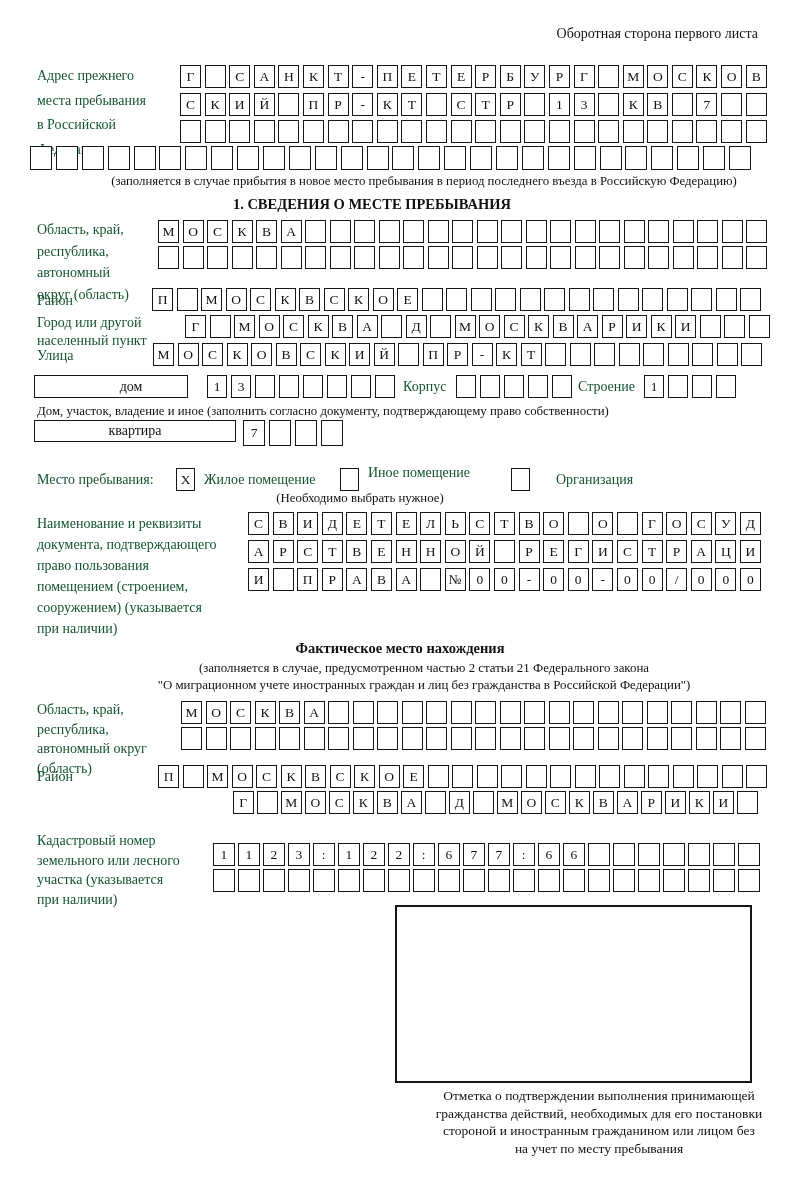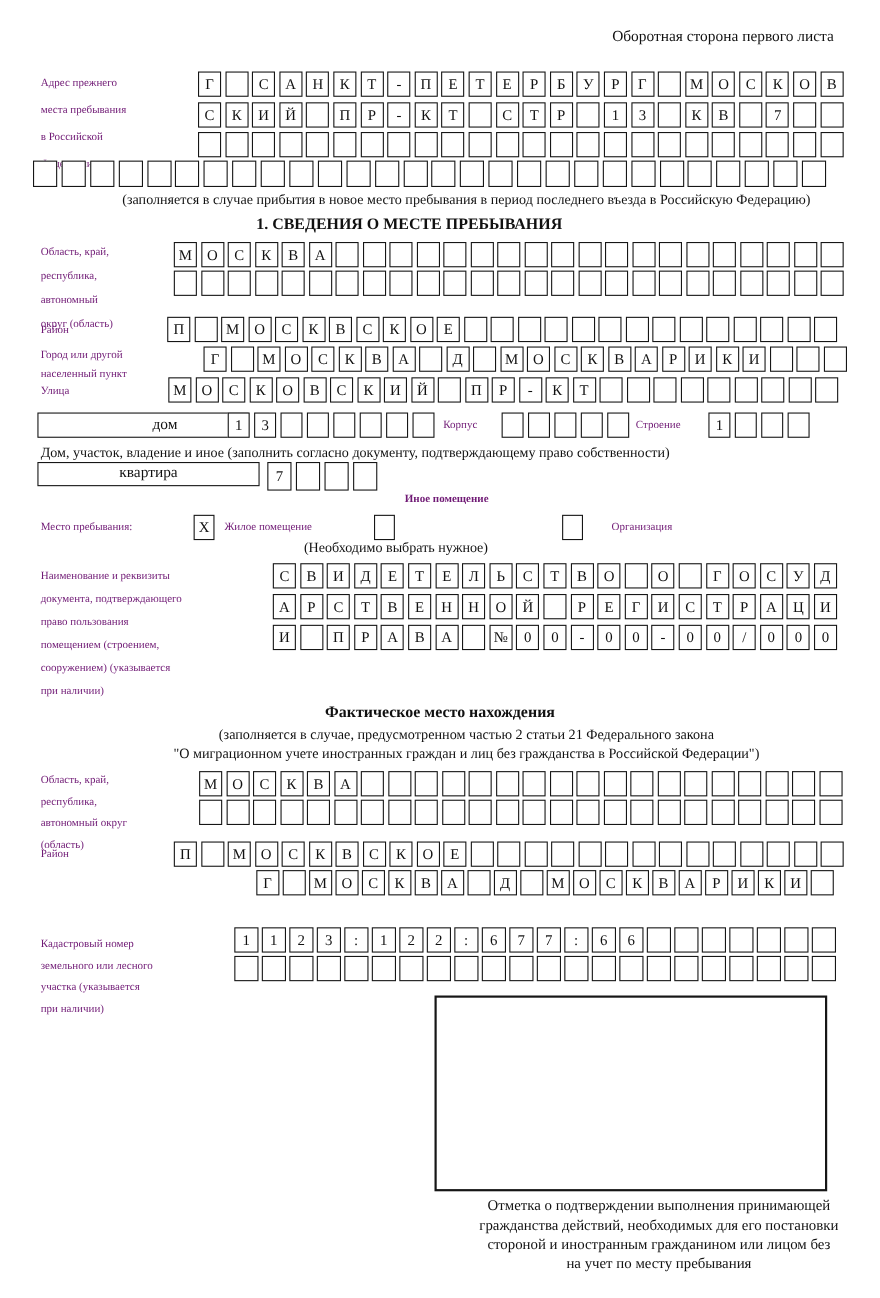--- a/index.html
+++ b/index.html
@@ -12,21 +12,21 @@
         font-size:13.5px;font-weight:normal;background:#fff;}
   .addr .cell{width:21px;margin-right:3.6px;}
   .big .cell{width:22px;height:24px;margin-right:3.9px;}
   .house .cell{width:20px;margin-right:4px;}
   .apt .cell{width:22px;height:26px;margin-right:4px;}
   .s3city .cell{width:20.5px;margin-right:3.5px;}
   .cad .cell{width:21.5px;margin-right:3.5px;}
   .doc .cell{width:21px;margin-right:3.6px;}
   .cb{position:absolute;width:19px;height:23px;border:1.6px solid #161616;box-sizing:border-box;
       display:flex;align-items:center;justify-content:center;font-size:13.5px;background:#fff;}
-  .lbl{position:absolute;font-size:10px;line-height:19px;color:#701a75;}
+  .lbl{position:absolute;font-size:14px;line-height:19px;color:#14532d;}
   .ln{white-space:nowrap;}
   .note{position:absolute;font-size:12.8px;text-align:center;margin-left:24px;}
   .title{position:absolute;font-weight:bold;font-size:14.5px;text-align:center;}
   .widebox{position:absolute;border:1.6px solid #161616;box-sizing:border-box;background:#fff;
            display:flex;align-items:center;justify-content:center;font-size:14px;}
   #corner{right:42px;top:26px;font-size:14px;}
   #addr-label{left:37px;top:64px;line-height:24.5px;}
   #addr-r1{left:180px;top:65px;}
   #addr-r2{left:180px;top:93px;}
   #addr-r3{left:180px;top:120px;}
@@ -35,52 +35,52 @@
   #s2-title{left:0;width:744px;top:196px;}
   #s2-region-label{left:37px;top:219px;line-height:21.5px;}
   #s2-region-r1{left:158px;top:220px;}
   #s2-region-r2{left:158px;top:246px;}
   #s2-district-label{left:37px;top:291px;}
   #s2-district-row{left:152px;top:288px;}
   #s2-city-label{left:37px;top:314px;line-height:18px;}
   #s2-city-row{left:185px;top:315px;}
   #s2-street-label{left:37px;top:346px;}
   #s2-street-row{left:153px;top:343px;}
-  #house-box{left:34px;top:375px;width:192px;height:23px;padding-left:40px;}
+  #house-box{left:34px;top:375px;width:154px;height:23px;padding-left:40px;}
   #house-cells{left:207px;top:375px;}
   #korpus-label{left:403px;top:377px;}
   #korpus-cells{left:456px;top:375px;}
   #stroenie-label{left:578px;top:377px;}
   #stroenie-cells{left:644px;top:375px;}
   #house-note{left:37px;top:404px;font-size:12.8px;}
   #apt-box{left:34px;top:420px;width:202px;height:22px;}
   #apt-cells{left:243px;top:420px;}
   #apt-note{left:37px;top:451px;font-size:12.8px;}
   #stay-label{left:37px;top:470px;}
   #stay-cb1{left:176px;top:468px;}
   #stay-opt1{left:204px;top:470px;}
   #stay-cb2{left:340px;top:468px;}
-  #stay-opt2{left:368px;top:444px;font-weight:bold;}
+  #stay-opt2{left:368px;top:463px;}
   #stay-cb3{left:511px;top:468px;}
   #stay-opt3{left:556px;top:470px;}
   #stay-note{left:36px;top:491px;width:600px;}
   #doc-label{left:37px;top:513px;line-height:21px;}
   #doc-r1{left:248px;top:512px;}
   #doc-r2{left:248px;top:540px;}
   #doc-r3{left:248px;top:568px;}
   #s3-title{left:0;width:800px;top:640px;}
   #s3-note{left:0;width:800px;top:660px;font-size:12.9px;line-height:17px;}
   #s3-region-label{left:37px;top:700px;line-height:19.5px;}
   #s3-region-r1{left:181px;top:701px;}
   #s3-region-r2{left:181px;top:727px;}
   #s3-district-label{left:37px;top:767px;}
   #s3-district-row{left:158px;top:765px;}
   #s3-city-label{left:37px;top:790px;line-height:18px;}
   #s3-city-row{left:233px;top:791px;}
-  #s3-cad-label{left:37px;top:831px;line-height:19.5px;margin-top:18px;}
+  #s3-cad-label{left:37px;top:831px;line-height:19.5px;}
   #s3-cad-r1{left:213px;top:843px;}
   #s3-cad-r2{left:213px;top:869px;}
   #stamp-box{position:absolute;left:395px;top:905px;width:357px;height:178px;
              border:2px solid #161616;box-sizing:border-box;background:#fff;}
   #stamp-note{left:365px;top:1087px;width:420px;font-size:13.5px;line-height:17.5px;}
 </style>
 </head>
 <body>
 
 <div class="page">

